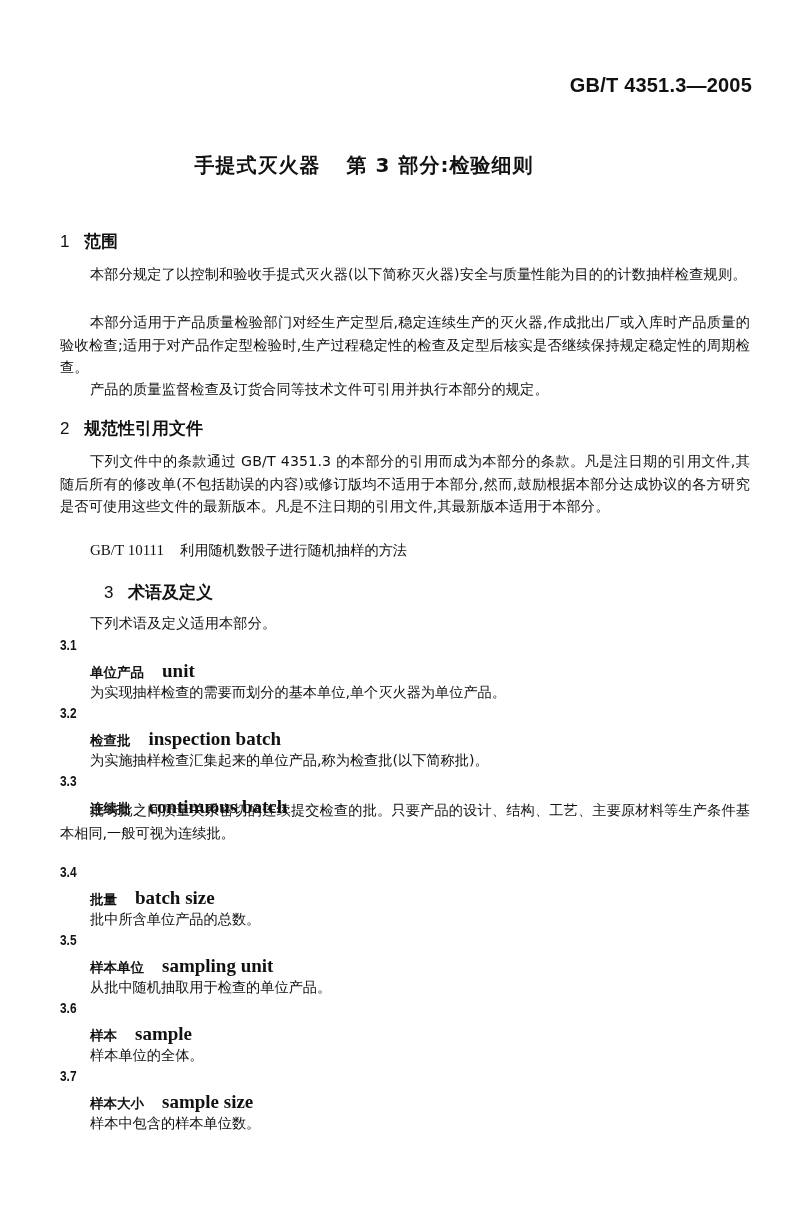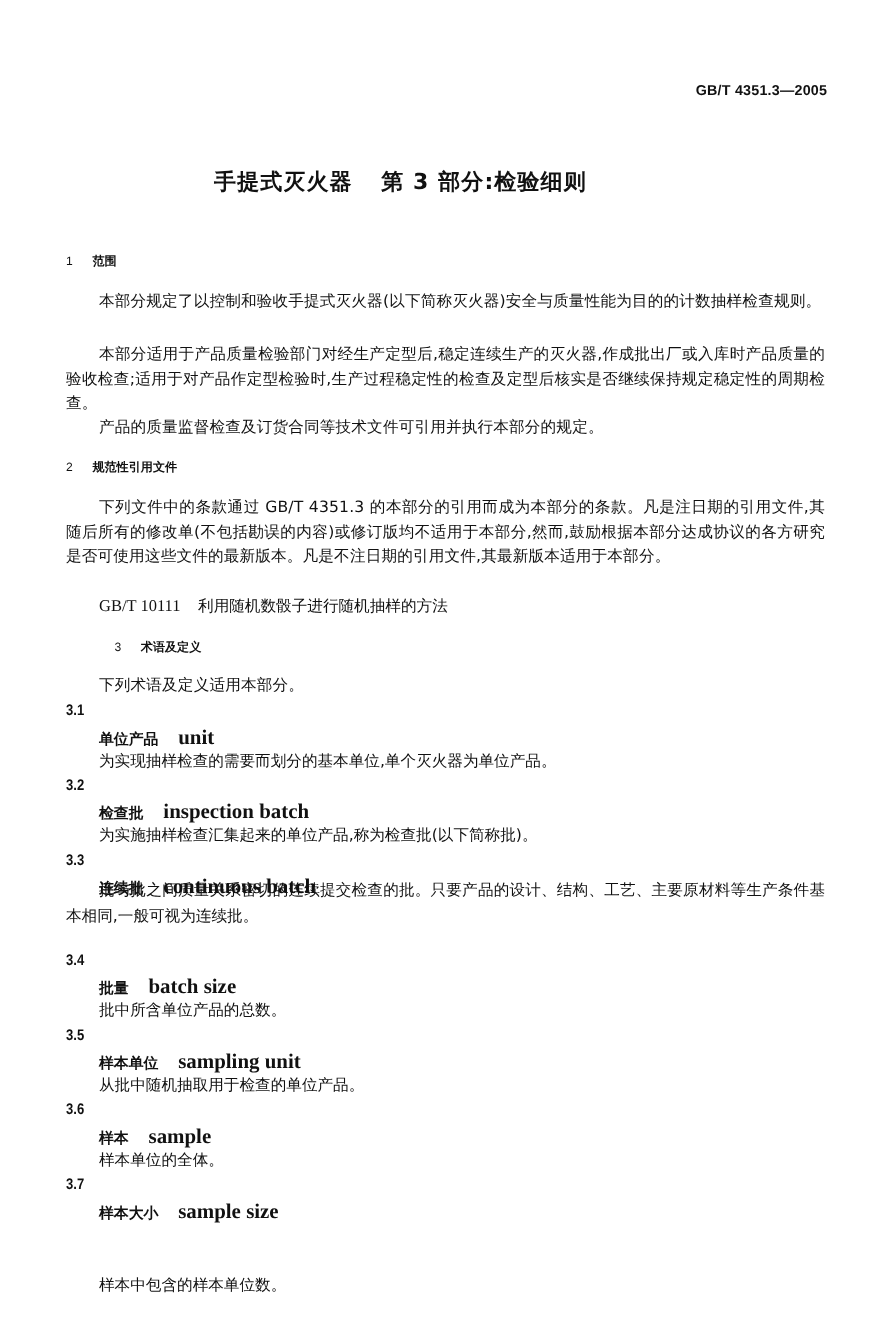--- a/index.html
+++ b/index.html
@@ -3,30 +3,30 @@
 <meta charset="utf-8">
 <style>
   html, body { margin: 0; padding: 0; background: #ffffff; }
   body {
     width: 800px; height: 1218px; position: relative; overflow: hidden;
     font-family: "DejaVu Sans", "Liberation Sans", sans-serif;
     color: #111111;
   }
   .std-code {
     position: absolute; top: 74px; right: 48px;
-    font-family: "Liberation Sans", sans-serif; font-weight: bold; font-size: 13px;
+    font-family: "Liberation Sans", sans-serif; font-weight: bold; font-size: 20px;
     letter-spacing: 0.2px;
   }
   .title {
     position: absolute; top: 152px; left: 0; width: 728px; text-align: center;
     font-weight: bold; font-size: 20px; letter-spacing: 1px;
   }
   .title .gap { display: inline-block; width: 26px; }
   .h1 {
-    position: absolute; left: 60px; font-weight: bold; font-size: 11px;
+    position: absolute; left: 60px; font-weight: bold; font-size: 17px;
   }
   .h1 .num { display: inline-block; width: 24px; font-family: "Liberation Sans", sans-serif; font-weight: normal; }
   .para {
     position: absolute; left: 60px; width: 690px;
     font-size: 14.2px; line-height: 22.5px; text-align: justify; text-indent: 30px;
     letter-spacing: 0.15px;
   }
   .ref { position: absolute; left: 90px; font-size: 14.2px; }
   .ref .code { font-family: "Liberation Serif", serif; font-size: 15px; margin-right: 16px; }
   .clause-num {
@@ -88,13 +88,13 @@
 <div class="clause-num" style="top:932px;">3.5</div>
 <div class="term" style="top:955px;"><span>样本单位</span><span class="en">sampling unit</span></div>
 <div class="def" style="top:976px;">从批中随机抽取用于检查的单位产品。</div>
 
 <div class="clause-num" style="top:1000px;">3.6</div>
 <div class="term" style="top:1023px;"><span>样本</span><span class="en">sample</span></div>
 <div class="def" style="top:1044px;">样本单位的全体。</div>
 
 <div class="clause-num" style="top:1068px;">3.7</div>
 <div class="term" style="top:1091px;"><span>样本大小</span><span class="en">sample size</span></div>
-<div class="def" style="top:1112px;margin-top:46px;">样本中包含的样本单位数。</div>
+<div class="def" style="top:1112px;">样本中包含的样本单位数。</div>
 
 </body></html>

